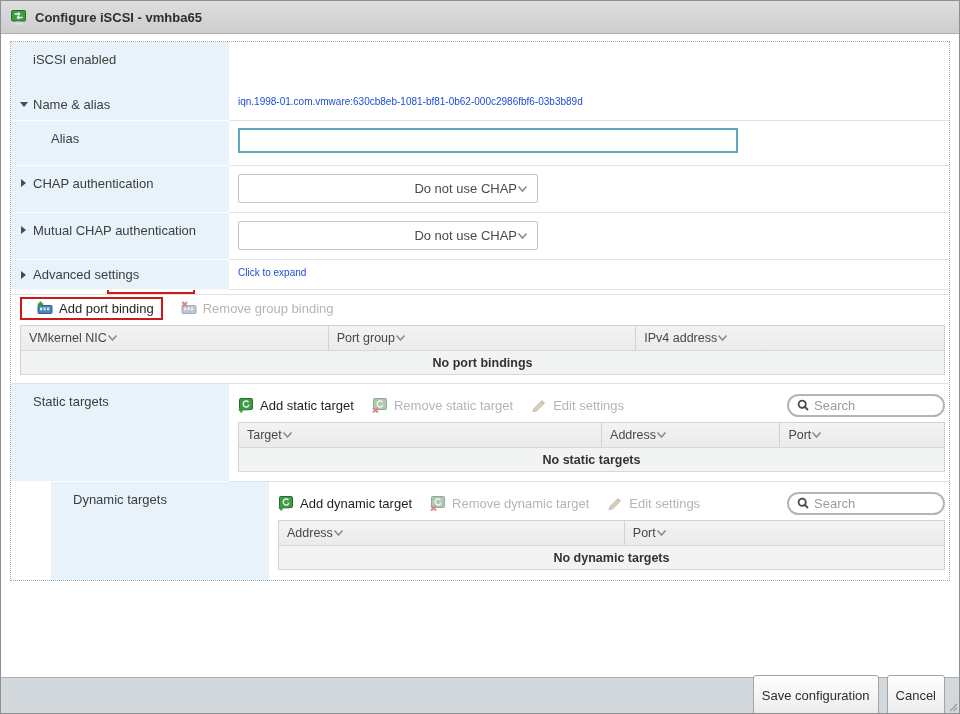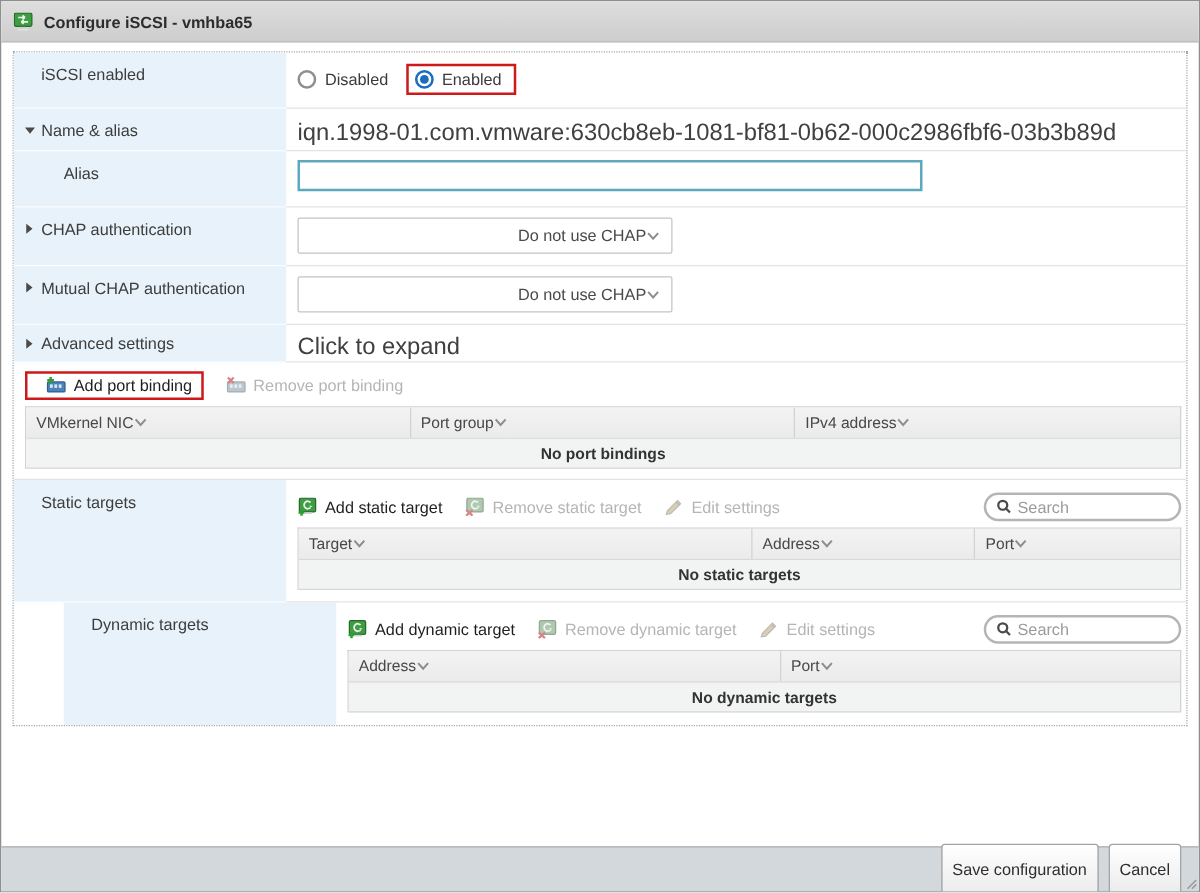--- a/index.html
+++ b/index.html
@@ -23,41 +23,41 @@
   .label-col.indent { padding-left:40px; }
   .value-col { flex:1 1 auto; border-bottom:1px solid #e3e3e3; padding:0 4px 0 9px; position:relative; }
   .row:last-child .label-col, .row:last-child .value-col { border-bottom:none; }
 
   .tri-down { position:absolute; left:9px; top:15px; width:0; height:0;
               border-left:4px solid transparent; border-right:4px solid transparent; border-top:5px solid #4a4a4a; }
   .tri-right { position:absolute; left:10px; top:13px; width:0; height:0;
                border-top:4px solid transparent; border-bottom:4px solid transparent; border-left:5px solid #4a4a4a; }
 
   
-  .r-iscsi   { height:45px; }
+  .r-iscsi   { height:45px;flex-direction:column; }
   .r-name    { height:34px; }
   .r-alias   { height:45px; }
   .r-chap    { height:47px; }
   .r-mchap   { height:47px; }
   .r-adv     { height:30px; }
   .r-ports   { height:94px; }
   .r-static  { height:98px; }
   .r-dynamic { height:98px;margin-left:40px; }
 
   
   .radio-group { display:flex; align-items:center; margin-top:9px; gap:14px; font-size:13px; color:#3a3a3a; }
   .radio-opt { display:flex; align-items:flex-start; gap:7px; cursor:default; }
   .radio { width:15px; height:15px; border-radius:50%; border:2px solid #8f8f8f; background:#fff; position:relative; }
   .radio.checked { border-color:#1b6dbe; }
   .radio.checked::after { content:""; position:absolute; left:2px; top:2px; width:7px; height:7px;
                           border-radius:50%; background:#1b6dbe; }
   .red-callout { border:2px solid #cc1a1a; padding:3px 10px 3px 5px; display:inline-flex; }
 
   
-  .plain-value { font-size:19px; color:#404040; padding-top:9px; }
+  .plain-value { font-size:10px; color:#1d4ed8; padding-top:9px; }
 
   
   .alias-input { margin-top:7px; width:500px; height:25px; border:2px solid #5ca9be; background:#fff;
                  font-family:inherit; font-size:13px; color:#333; padding:0 6px; outline:none; }
 
   
   .dropdown { margin-top:8px; width:300px; height:29px; border:1px solid #c4c4c4; border-radius:2px;
               background:#fff; display:flex; align-items:center; justify-content:flex-end;
               padding:0 9px; font-size:13px; color:#4a4a4a; cursor:default; }
 
@@ -251,21 +251,21 @@
               <svg class="ticon" viewBox="0 0 16 15">
                     <use href="#ic-nic-add"></use>
                   </svg>
               <span>Add port binding</span>
             </span>
           </span>
           <span class="tool-btn disabled">
             <svg class="ticon" viewBox="0 0 16 15">
                   <use href="#ic-nic-remove"></use>
                 </svg>
-            <span>Remove port binding</span>
+            <span>Remove group binding</span>
           </span>
         </div>
         <div class="grid cols-3">
           <div class="grid-head">
             <div class="th">
               <span>VMkernel NIC</span>
               <svg class="chev" viewBox="0 0 11 8">
                     <use href="#ic-chev"></use>
                   </svg>
             </div>

